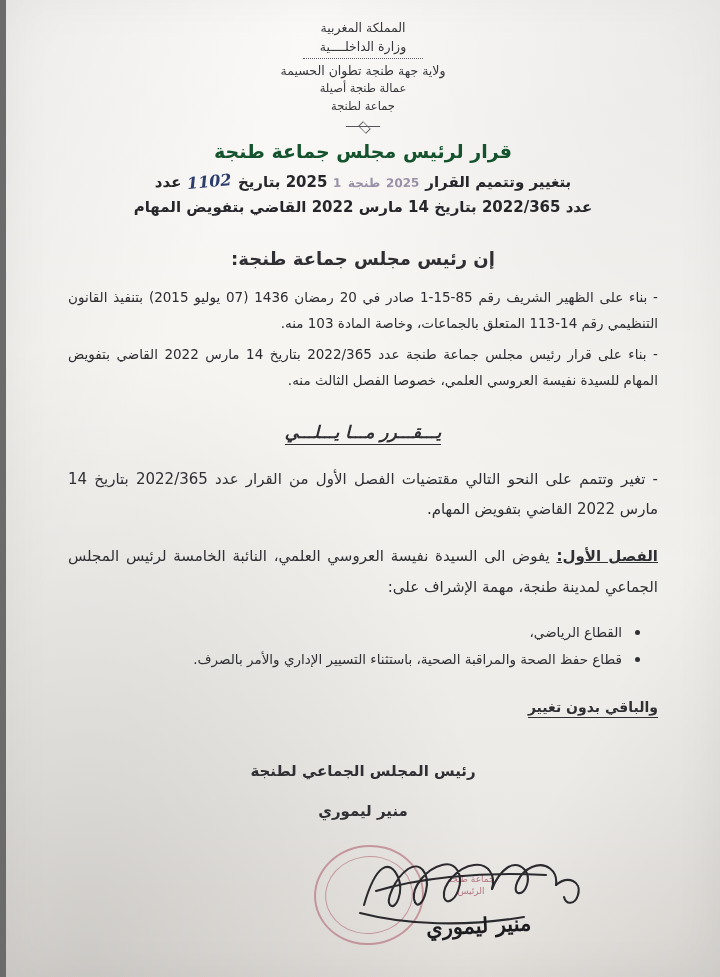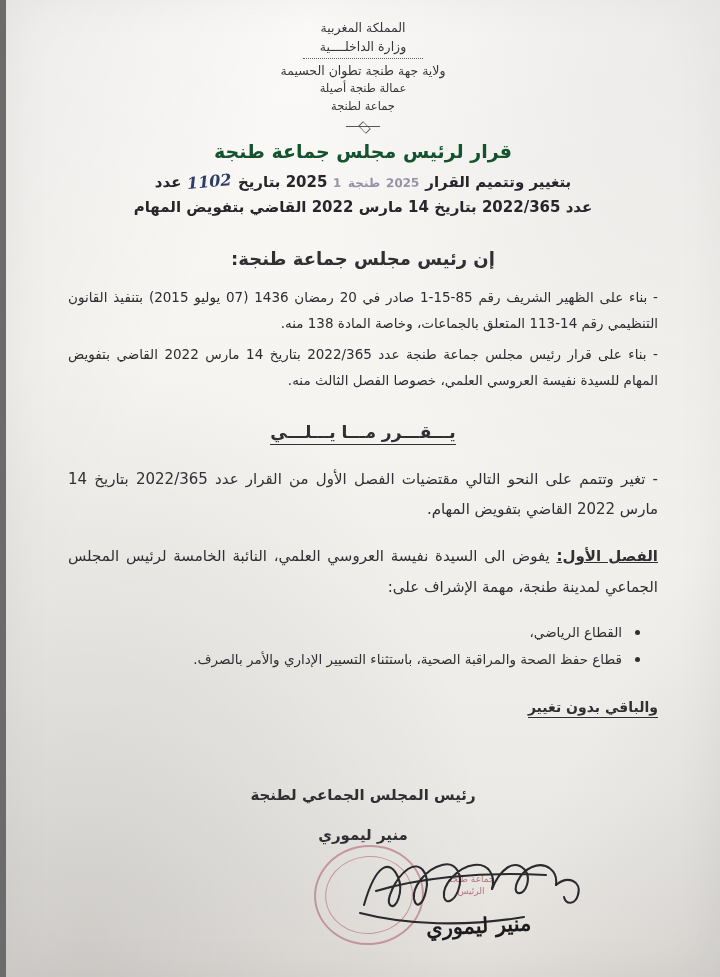--- a/index.html
+++ b/index.html
@@ -162,20 +162,21 @@
     text-align: center;
     font-size: 17px;
     font-weight: bold;
     letter-spacing: 5px;
     margin: 28px 0 22px 0;
     position: relative;
   }
   .decision span.u {
     border-bottom: 1.4px solid #2f2f34;
     padding-bottom: 2px;
+    font-style: italic;
   }
   .para {
     font-size: 15px;
     line-height: 2.05;
     text-align: justify;
     text-align-last: right;
     margin: 0 0 16px 0;
   }
   .article-label {
     font-weight: bold;
@@ -209,21 +210,21 @@
     margin-top: 26px;
   }
   .closing span.u {
     border-bottom: 1.3px solid #2f2f34;
     padding-bottom: 2px;
   }
 
   
   .sign-block {
     position: absolute;
-    top: 786px;
+    top: 762px;
     right: 0;
     left: 0;
     text-align: center;
   }
   .sign-title {
     font-size: 15px;
     font-weight: bold;
     letter-spacing: 0.3px;
   }
   .sign-name {
@@ -316,21 +317,21 @@
         <span>2025 بتاريخ</span>
         <span class="hand">1102</span>
         <span>عدد</span>
       </div>
       <div class="ref-line2">عدد 2022/365 بتاريخ 14 مارس 2022 القاضي بتفويض المهام</div>
     </div>
 
     <div class="body-block">
       <div class="lead">إن رئيس مجلس جماعة طنجة:</div>
 
-      <p class="clause">- بناء على الظهير الشريف رقم 85-15-1 صادر في 20 رمضان 1436 (07 يوليو 2015) بتنفيذ القانون التنظيمي رقم 14-113 المتعلق بالجماعات، وخاصة المادة 138 منه.</p>
+      <p class="clause">- بناء على الظهير الشريف رقم 85-15-1 صادر في 20 رمضان 1436 (07 يوليو 2015) بتنفيذ القانون التنظيمي رقم 14-113 المتعلق بالجماعات، وخاصة المادة 103 منه.</p>
       <p class="clause">- بناء على قرار رئيس مجلس جماعة طنجة عدد 2022/365 بتاريخ 14 مارس 2022 القاضي بتفويض المهام للسيدة نفيسة العروسي العلمي، خصوصا الفصل الثالث منه.</p>
 
       <div class="decision">
         <span class="u">يـــقـــرر مـــا يـــلـــي</span>
       </div>
 
       <p class="para">- تغير وتتمم على النحو التالي مقتضيات الفصل الأول من القرار عدد 2022/365 بتاريخ 14 مارس 2022 القاضي بتفويض المهام.</p>
 
       <p class="para">
         <span class="article-label">الفصل الأول:</span><span> يفوض الى السيدة نفيسة العروسي العلمي، النائبة الخامسة لرئيس المجلس الجماعي لمدينة طنجة، مهمة الإشراف على:</span>

